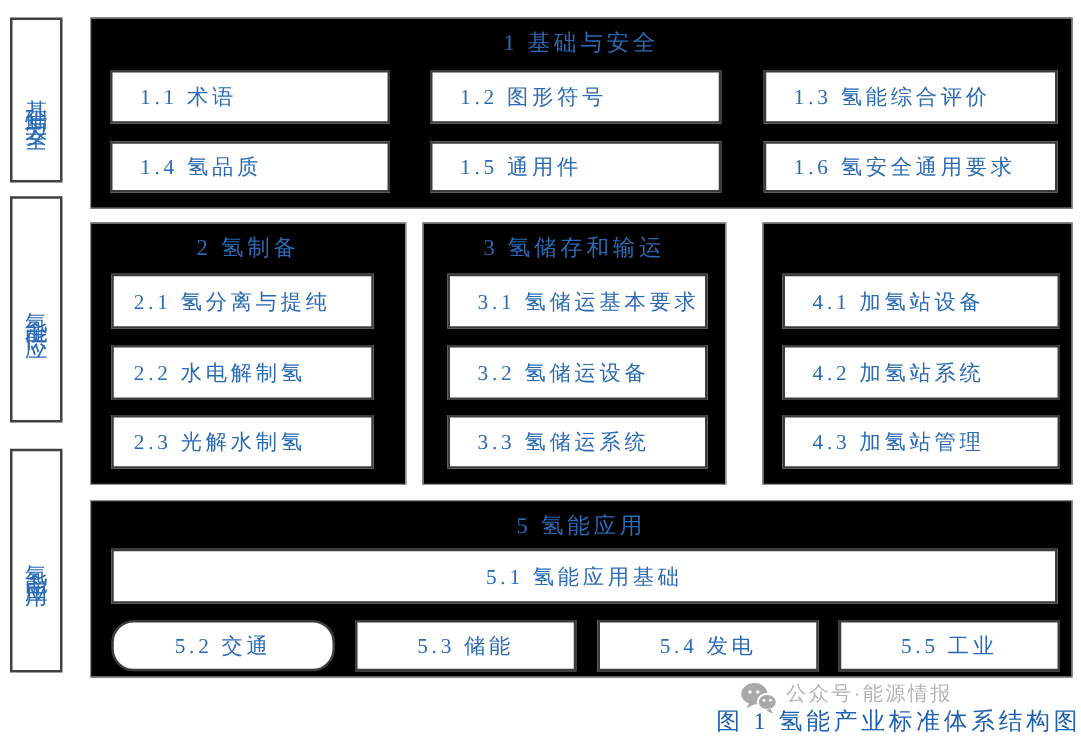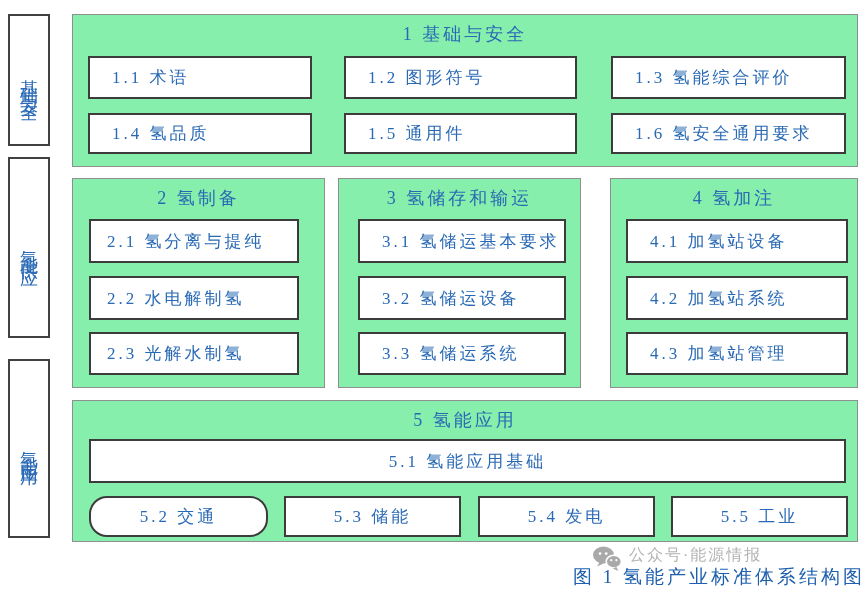--- a/index.html
+++ b/index.html
@@ -20,21 +20,21 @@
   .sb1{top:14px;height:132px;}
   .sb2{top:157px;height:181px;}
   .sb3{top:359px;height:179px;}
   .vtext{
     writing-mode:vertical-rl;
     color:var(--text-blue,#2a6ab5);
     font-size:18px;letter-spacing:6px;line-height:1;
   }
   
   .section{
-    position:absolute;border:1.5px solid #8f8f8f;background:#86efac;
+    position:absolute;border:1.5px solid #8f8f8f;background:#000000;
     box-sizing:border-box;
   }
   .s1{left:72px;top:14px;width:786px;height:153px;}
   .s2{left:72px;top:178px;width:253px;height:210px;}
   .s3{left:338px;top:178px;width:243px;height:210px;}
   .s4{left:610px;top:178px;width:248px;height:210px;}
   .s5{left:72px;top:400px;width:786px;height:142px;}
   .sec-title{
     position:absolute;left:0;right:0;top:7px;text-align:center;
     color:var(--text-blue,#2a6ab5);font-size:18px;letter-spacing:3px;
@@ -117,21 +117,20 @@
   </div>
 
   <div class="section s3">
     <div class="sec-title">3 氢储存和输运</div>
     <div class="item r1">3.1 氢储运基本要求</div>
     <div class="item r2">3.2 氢储运设备</div>
     <div class="item r3">3.3 氢储运系统</div>
   </div>
 
   <div class="section s4">
-    <div class="sec-title">4 氢加注</div>
     <div class="item r1">4.1 加氢站设备</div>
     <div class="item r2">4.2 加氢站系统</div>
     <div class="item r3">4.3 加氢站管理</div>
   </div>
 
   <div class="section s5">
     <div class="sec-title">5 氢能应用</div>
     <div class="item centered i51">5.1 氢能应用基础</div>
     <div class="item centered row5 i52">5.2 交通</div>
     <div class="item centered row5 i53">5.3 储能</div>

